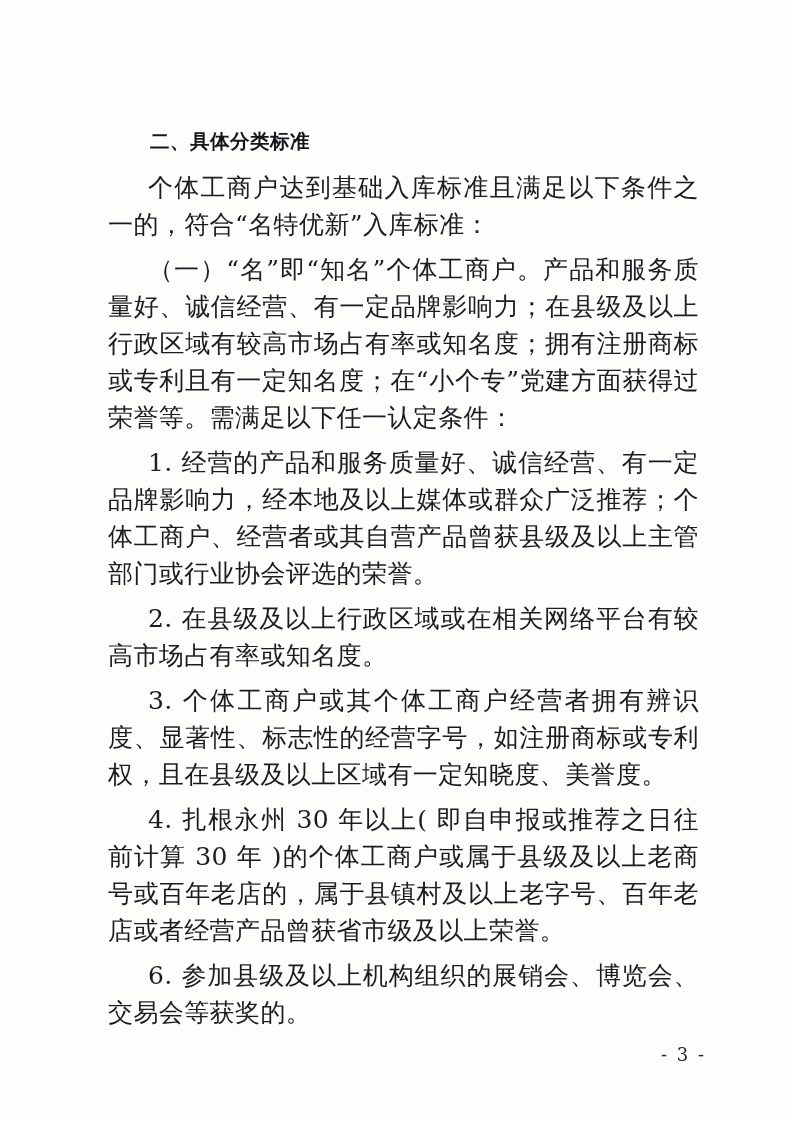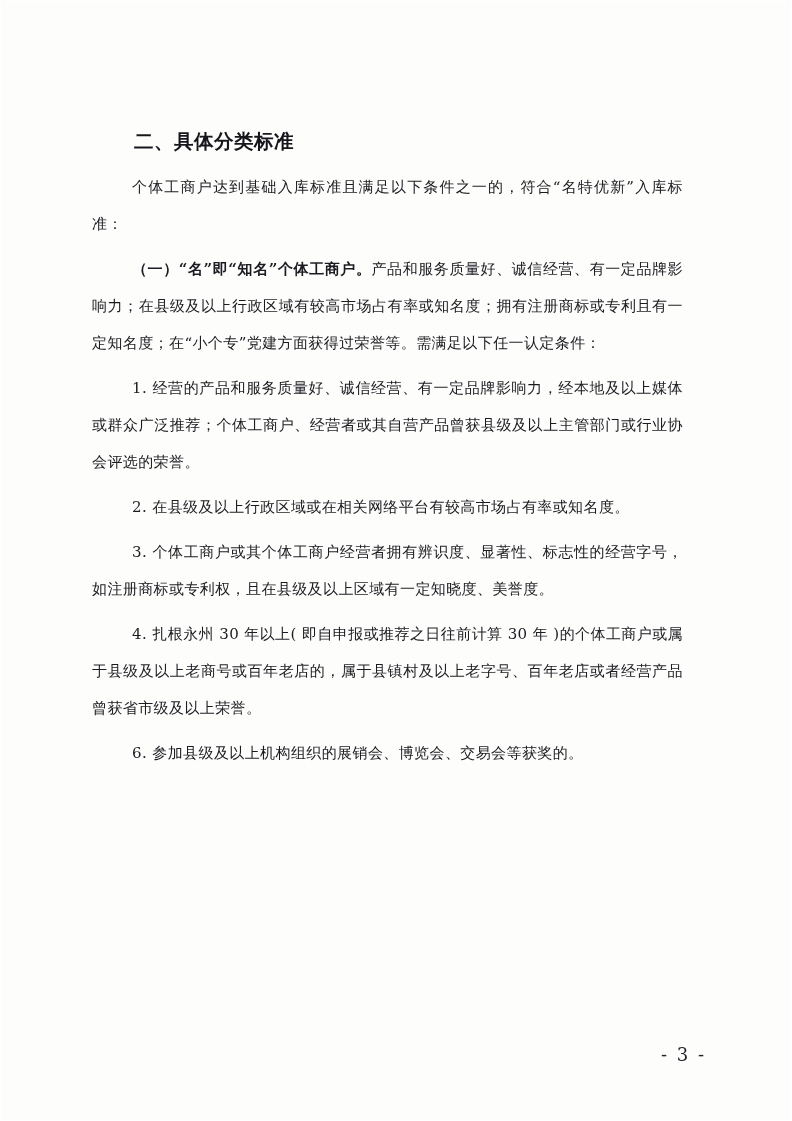--- a/index.html
+++ b/index.html
@@ -15,47 +15,47 @@
     position: relative;
     overflow: hidden;
   }
   .page {
     position: absolute;
     inset: 0;
     background: #fdfdfb;
   }
   .content {
     position: absolute;
-    left: 92px;
+    left: 108px;
     top: 128px;
     width: 600px;
   }
   .heading {
     font-weight: bold;
     font-size: 19.5px;
     letter-spacing: 0.5px;
     margin: 0 0 14px 0;
     padding-left: 42px;
     color: #15151b;
   }
   p.para {
     margin: 0 9px 8px 0;
-    font-size: 15px;
+    font-size: 25px;
     line-height: 37px;
     text-align: justify;
     text-justify: inter-ideograph;
     text-indent: 40px;
     letter-spacing: 0.4px;
     color: #1b1b22;
   }
   p.para.sub {
     text-indent: 40px;
   }
   .bold {
-    font-weight: bold;
+    font-weight: normal;
   }
   .pagenum {
     position: absolute;
     right: 86px;
     bottom: 56px;
     font-size: 18px;
     letter-spacing: 2px;
     color: #22222a;
     font-family: "DejaVu Serif", "Liberation Serif", serif;
   }

